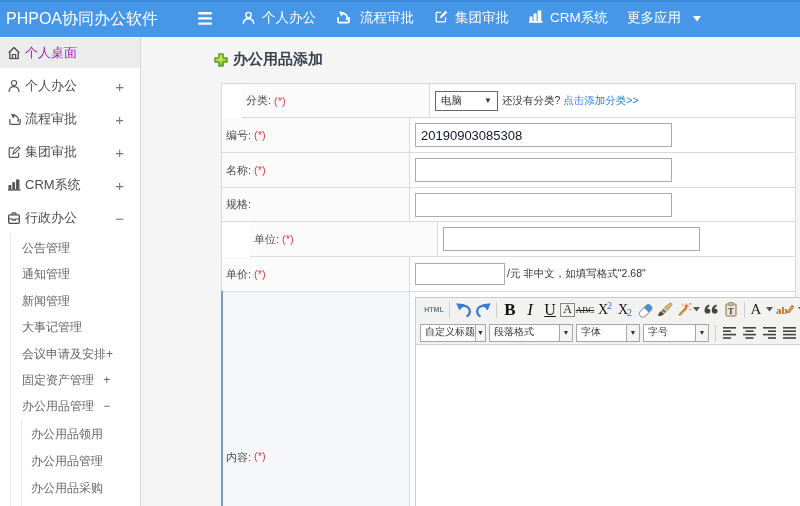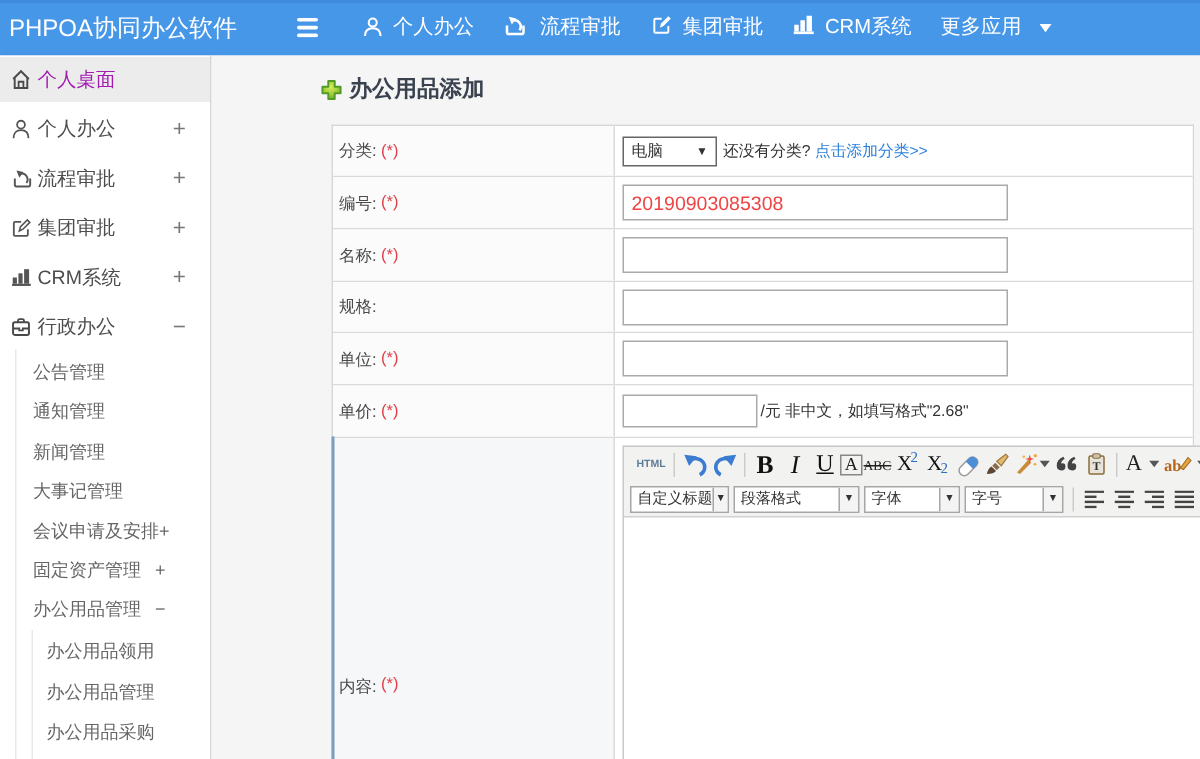--- a/index.html
+++ b/index.html
@@ -15,21 +15,21 @@
 .m-item svg{position:absolute;left:8px;top:50%;transform:translateY(-50%);}
 .s-item{position:absolute;left:0;width:140px;color:#666;font-size:12px;}
 #content{position:absolute;left:141px;top:37px;width:659px;height:469px;background:#f5f5f6;}
 #title{position:absolute;left:233px;top:50px;font-size:15px;font-weight:bold;color:#39424e;}
 #plus{position:absolute;left:214px;top:53px;}
 #ftable{position:absolute;left:221px;top:83px;width:575px;height:423px;border:1px solid #d7d7d7;border-bottom:none;background:#fff;}
 .frow{position:relative;border-bottom:1px solid #dadada;display:flex;}
 .fl{width:188px;background:#fbfbfb;border-right:1px solid #dadada;font-size:11px;color:#4a4a4a;display:flex;align-items:center;padding-left:4px;}
 .fl .req{color:#e0404a;margin-left:3px;font-size:11px;}
 .ff{flex:1;display:flex;align-items:center;padding-left:5px;background:#fff;font-size:10.5px;color:#333;}
-.inp{height:24px;border:1px solid #aaa;background:#fff;width:257px;font-size:13px;color:#ef4444;display:flex;align-items:center;padding-left:5px;font-family:"Liberation Sans",sans-serif;}
+.inp{height:24px;border:1px solid #aaa;background:#fff;width:257px;font-size:13px;color:#0f172a;display:flex;align-items:center;padding-left:5px;font-family:"Liberation Sans",sans-serif;}
 #blueborder{position:absolute;left:221px;top:291px;width:2px;height:215px;background:#7b9cbd;}
 a.lnk{color:#2a7fdc;text-decoration:none;}
 
 #editor{position:absolute;left:415px;top:297px;width:762px;border:1px solid #c9c9c9;background:#f2f2f1;}
 #tb1{height:23px;display:flex;align-items:center;padding-left:6px;}
 #tb2{height:23px;display:flex;align-items:center;padding-left:4px;}
 #edbody{height:163px;background:#fff;border-top:1px solid #d0d0d0;}
 .ti{width:20px;height:18px;display:flex;align-items:center;justify-content:center;flex:none;}
 .sep{width:1px;height:16px;background:#ccc;margin:0 3px;flex:none;}
 .sel{height:18px;border:1px solid #a6a6a6;background:#fff;display:flex;align-items:flex-start;font-size:10px;color:#333;flex:none;margin-right:3px;white-space:nowrap;overflow:hidden;}
@@ -155,21 +155,21 @@
         <stop offset="0%" stop-color="#d8ec5a"></stop>
         <stop offset="55%" stop-color="#9ccb3b"></stop>
         <stop offset="100%" stop-color="#5d9e28"></stop>
       </radialGradient>
     </defs>
     <path d="M5.2 1 L9.8 1 L9.8 5.2 L14 5.2 L14 9.8 L9.8 9.8 L9.8 14 L5.2 14 L5.2 9.8 L1 9.8 L1 5.2 L5.2 5.2 Z" fill="url(#gp)" stroke="#569a26" stroke-width="1.4" stroke-linejoin="round"></path>
   </svg>
 <div id="title">办公用品添加</div>
 
 <div id="ftable">
-  <div class="frow" style="height:34px;">
+  <div class="frow" style="height:34px;margin-left:20px;">
     <div class="fl">分类: <span class="req">(*)</span></div>
     <div class="ff">
       <span style="display:inline-flex;width:63px;height:20px;border:1px solid #666;align-items:center;justify-content:space-between;padding:0 5px;margin-right:4px;font-size:10.5px;">电脑<span style="font-size:8px;">▼</span></span>
       还没有分类?&nbsp;<a class="lnk">点击添加分类&gt;&gt;</a>
     </div>
   </div>
   <div class="frow" style="height:35px;">
     <div class="fl">编号: <span class="req">(*)</span></div>
     <div class="ff">
         <span class="inp">20190903085308</span>
@@ -180,21 +180,21 @@
     <div class="ff">
         <span class="inp"></span>
       </div>
   </div>
   <div class="frow" style="height:34px;">
     <div class="fl">规格:</div>
     <div class="ff">
         <span class="inp"></span>
       </div>
   </div>
-  <div class="frow" style="height:35px;">
+  <div class="frow" style="height:35px;margin-left:28px;">
     <div class="fl">单位: <span class="req">(*)</span></div>
     <div class="ff">
         <span class="inp"></span>
       </div>
   </div>
   <div class="frow" style="height:35px;">
     <div class="fl">单价: <span class="req">(*)</span></div>
     <div class="ff"><span class="inp" style="width:90px;height:22px;margin-right:2px;"></span>/元 非中文，如填写格式"2.68"</div>
   </div>
   <div class="frow" style="height:215px;border-bottom:none;">

